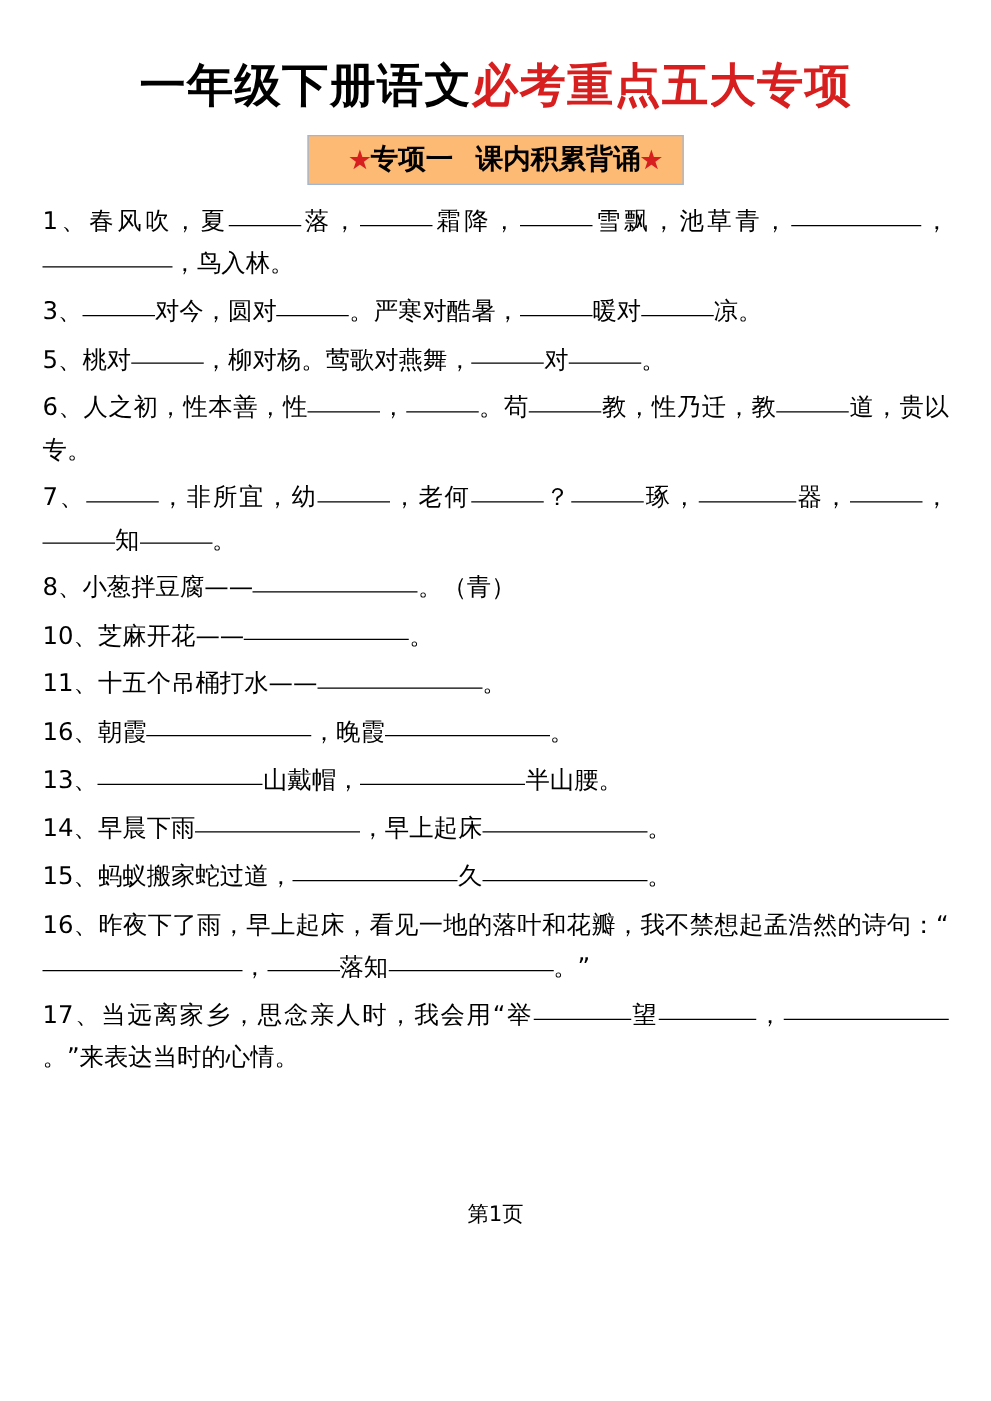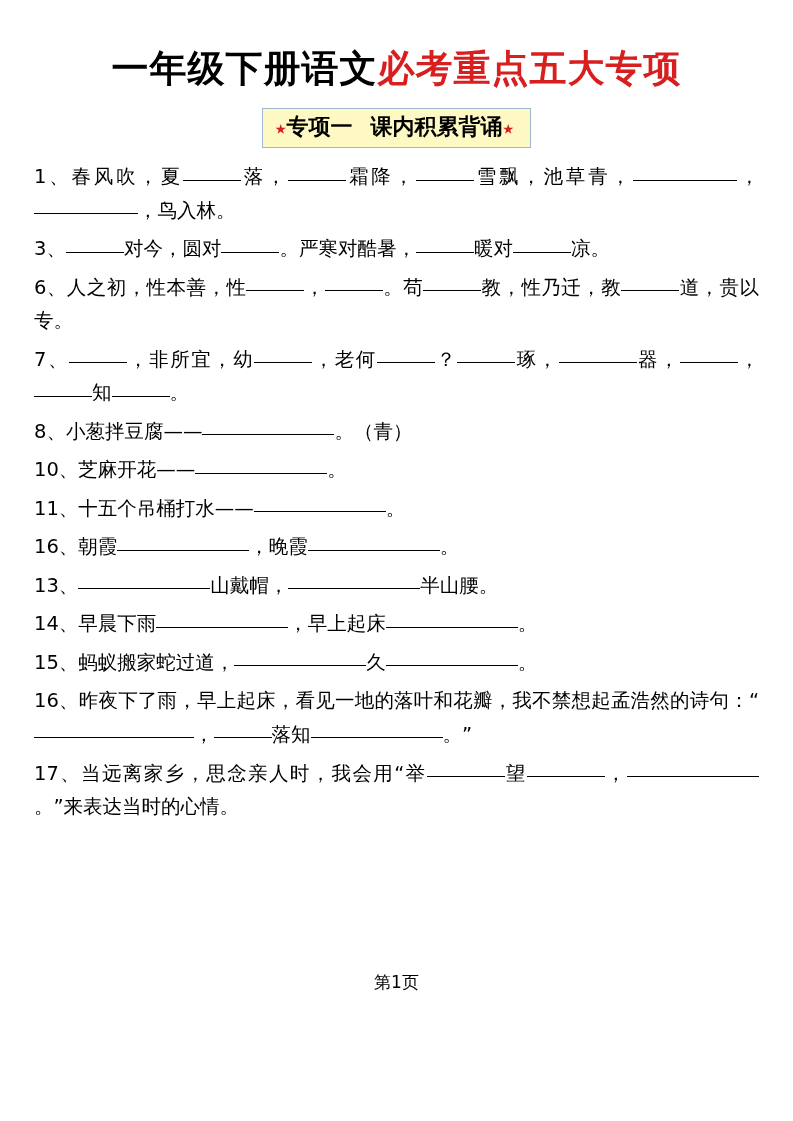--- a/index.html
+++ b/index.html
@@ -37,27 +37,27 @@
   .title-black { color: #000000; }
   .title-red { color: #d81f1f; }
 
   
   .section-band-wrap {
     text-align: center;
     margin-bottom: 12px;
   }
   .section-band {
     display: inline-block;
-    background: #fef9c3;
+    background: #fdba74;
     border: 1px solid #9fb6d4;
-    padding: 3px 16px 5px 12px;
+    padding: 3px 16px 5px 32px;
     font-size: 22px;
     font-weight: bold;
     color: #000000;
-    font-family: Liberation Mono, monospace;
+    font-family: Liberation Serif, serif;
   }
   .star { color: #d81f1f; font-size: 19px; }
   .section-band .gap { display: inline-block; width: 18px; }
 
   
   .items {
     font-size: 19.5px;
     line-height: 1.72;
     color: #000000;
     font-family: "DejaVu Sans", "Liberation Sans", sans-serif;
@@ -77,21 +77,21 @@
   .b-md { width: 78px; }
   .b-lg { width: 104px; }
   .b-xl { width: 132px; }
   .b-xxl { width: 160px; }
 
   
   .footer {
     position: absolute;
     left: 0;
     right: 0;
-    bottom: 18px;
+    bottom: 29px;
     text-align: center;
     font-size: 17px;
     font-family: "DejaVu Sans", "Liberation Sans", sans-serif;
     color: #000000;
   }
 </style>
 </head>
 <body>
 
 <div class="page">
@@ -102,20 +102,21 @@
 
   <div class="section-band-wrap">
     <div class="section-band">
       <span class="star">★</span><span>专项一</span><span class="gap"></span><span>课内积累背诵</span><span class="star">★</span>
     </div>
   </div>
 
   <div class="items" id="items-container">
       <p class="item"><span>1、</span><span>春风吹，夏</span><span class="blank b-sm">&nbsp;</span><span>落，</span><span class="blank b-sm">&nbsp;</span><span>霜降，</span><span class="blank b-sm">&nbsp;</span><span>雪飘，池草青，</span><span class="blank b-lg">&nbsp;</span><span>，</span><span class="blank b-lg">&nbsp;</span><span>，鸟入林。</span></p>
       <p class="item"><span>3、</span><span class="blank b-sm">&nbsp;</span><span>对今，圆对</span><span class="blank b-sm">&nbsp;</span><span>。严寒对酷暑，</span><span class="blank b-sm">&nbsp;</span><span>暖对</span><span class="blank b-sm">&nbsp;</span><span>凉。</span></p>
+      <p class="item"><span>5、</span><span>桃对</span><span class="blank b-sm">&nbsp;</span><span>，柳对杨。莺歌对燕舞，</span><span class="blank b-sm">&nbsp;</span><span>对</span><span class="blank b-sm">&nbsp;</span><span>。</span></p>
       <p class="item"><span>6、</span><span>人之初，性本善，性</span><span class="blank b-sm">&nbsp;</span><span>，</span><span class="blank b-sm">&nbsp;</span><span>。苟</span><span class="blank b-sm">&nbsp;</span><span>教，性乃迁，教</span><span class="blank b-sm">&nbsp;</span><span>道，贵以专。</span></p>
       <p class="item"><span>7、</span><span class="blank b-sm">&nbsp;</span><span>，非所宜，幼</span><span class="blank b-sm">&nbsp;</span><span>，老何</span><span class="blank b-sm">&nbsp;</span><span>？</span><span class="blank b-sm">&nbsp;</span><span>琢，</span><span class="blank b-md">&nbsp;</span><span>器，</span><span class="blank b-sm">&nbsp;</span><span>，</span><span class="blank b-sm">&nbsp;</span><span>知</span><span class="blank b-sm">&nbsp;</span><span>。</span></p>
       <p class="item"><span>8、</span><span>小葱拌豆腐——</span><span class="blank b-xl">&nbsp;</span><span>。（青）</span></p>
       <p class="item"><span>10、</span><span>芝麻开花——</span><span class="blank b-xl">&nbsp;</span><span>。</span></p>
       <p class="item"><span>11、</span><span>十五个吊桶打水——</span><span class="blank b-xl">&nbsp;</span><span>。</span></p>
       <p class="item"><span>16、</span><span>朝霞</span><span class="blank b-xl">&nbsp;</span><span>，晚霞</span><span class="blank b-xl">&nbsp;</span><span>。</span></p>
       <p class="item"><span>13、</span><span class="blank b-xl">&nbsp;</span><span>山戴帽，</span><span class="blank b-xl">&nbsp;</span><span>半山腰。</span></p>
       <p class="item"><span>14、</span><span>早晨下雨</span><span class="blank b-xl">&nbsp;</span><span>，早上起床</span><span class="blank b-xl">&nbsp;</span><span>。</span></p>
       <p class="item"><span>15、</span><span>蚂蚁搬家蛇过道，</span><span class="blank b-xl">&nbsp;</span><span>久</span><span class="blank b-xl">&nbsp;</span><span>。</span></p>
       <p class="item"><span>16、</span><span>昨夜下了雨，早上起床，看见一地的落叶和花瓣，我不禁想起孟浩然的诗句：“</span><span class="blank b-xxl">&nbsp;</span><span>，</span><span class="blank b-sm">&nbsp;</span><span>落知</span><span class="blank b-xl">&nbsp;</span><span>。”</span></p>

